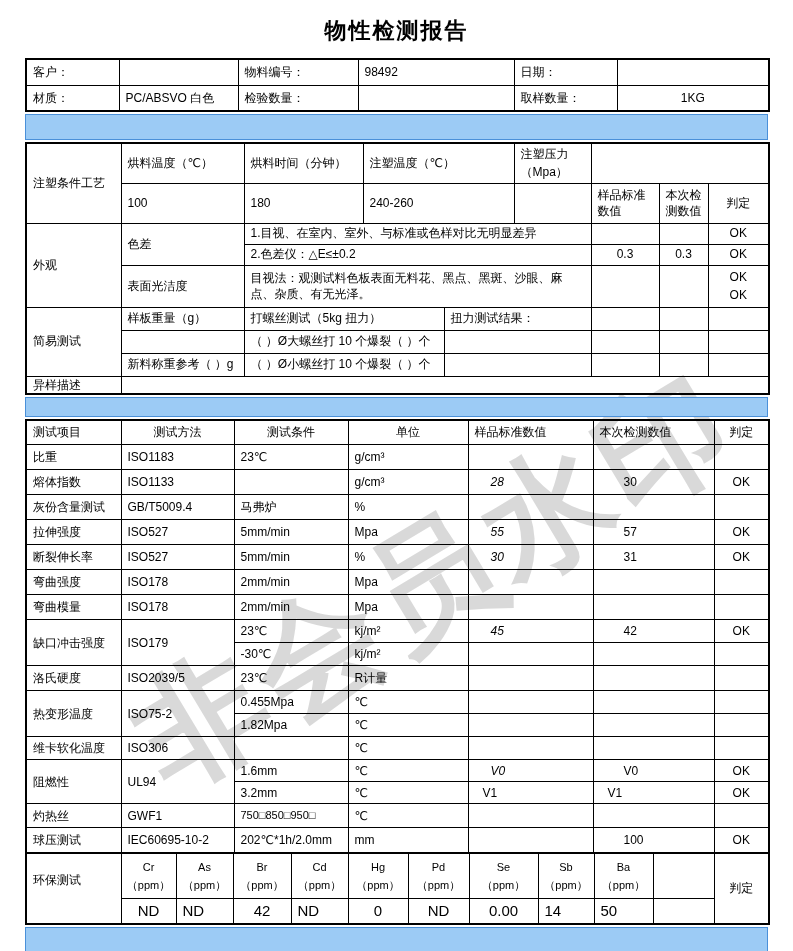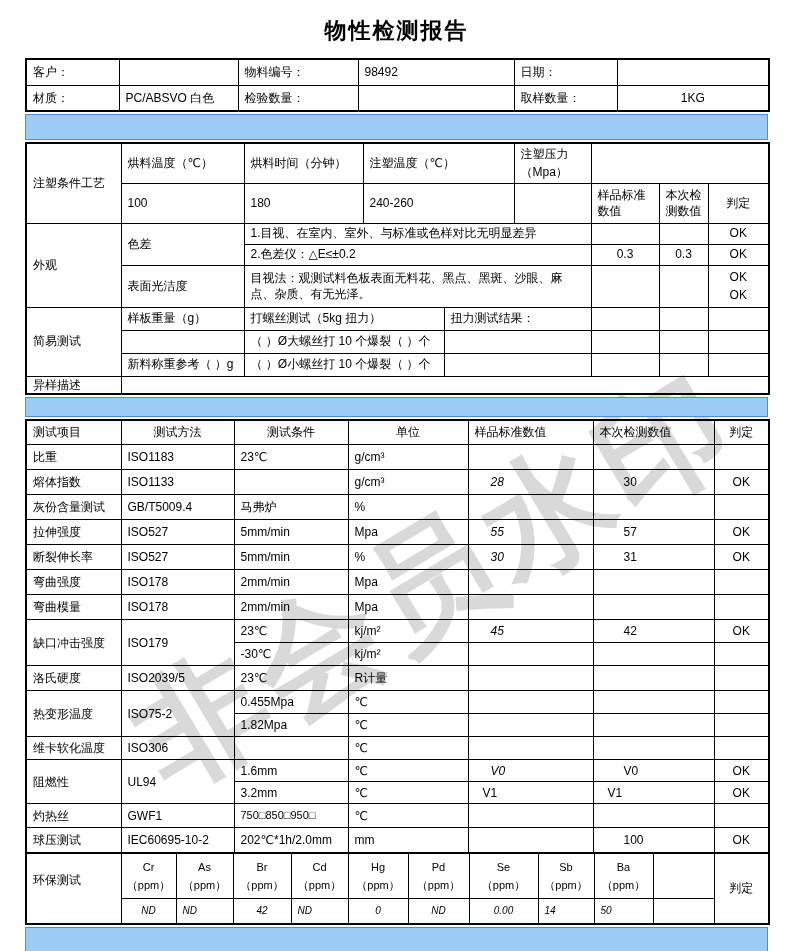--- a/index.html
+++ b/index.html
@@ -31,21 +31,21 @@
   tr.h42 { height:42px; } tr.h23 { height:23px; } tr.h29 { height:17px; }
   tr.h25 { height:25px; } tr.h22 { height:22px; } tr.h24 { height:24px; } tr.h45 { height:45px; }
   .c { text-align:center; }
   .hdr { text-align:center; }
   .left-hdr { text-align:left; }
   .std-val { padding-left:22px;font-style:italic; }
   .meas-val { padding-left:30px; }
   .flush { padding-left:14px; }
   .eco-label { vertical-align:top; padding-top:18px; }
   .eco-el { text-align:center; font-size:11px; line-height:1.7; padding:0 2px; }
-  .eco-val { font-size:10px;font-style:italic; }
+  .eco-val { font-size:15px; }
   .lft { text-align:left; padding-left:6px; }
   .small { font-size:11px; }
   .two-line div { line-height:1.5; }
 </style>
 </head>
 <body>
 
 <div class="page">
   <div class="watermark">非会员水印</div>
   <div class="inner">

